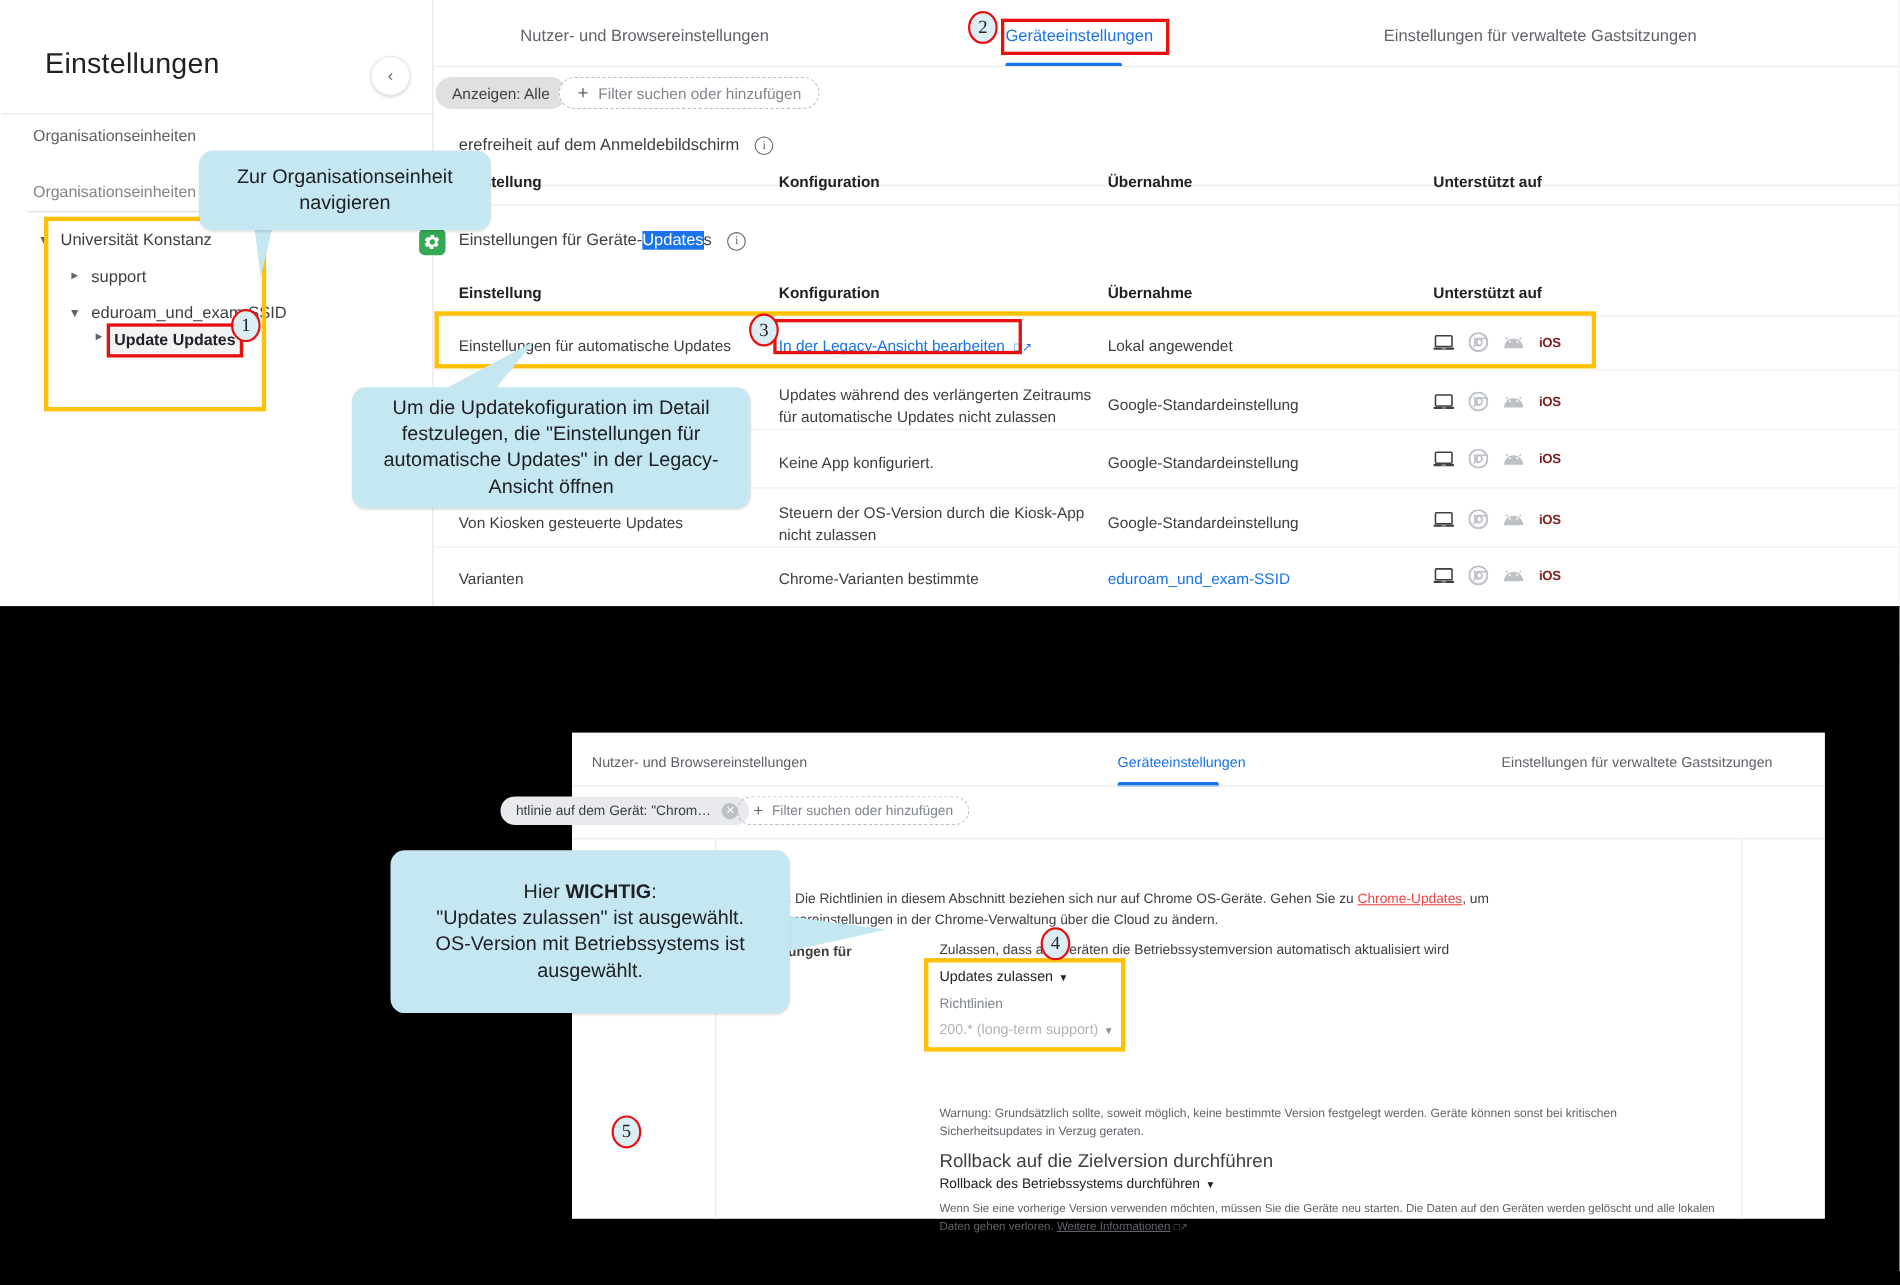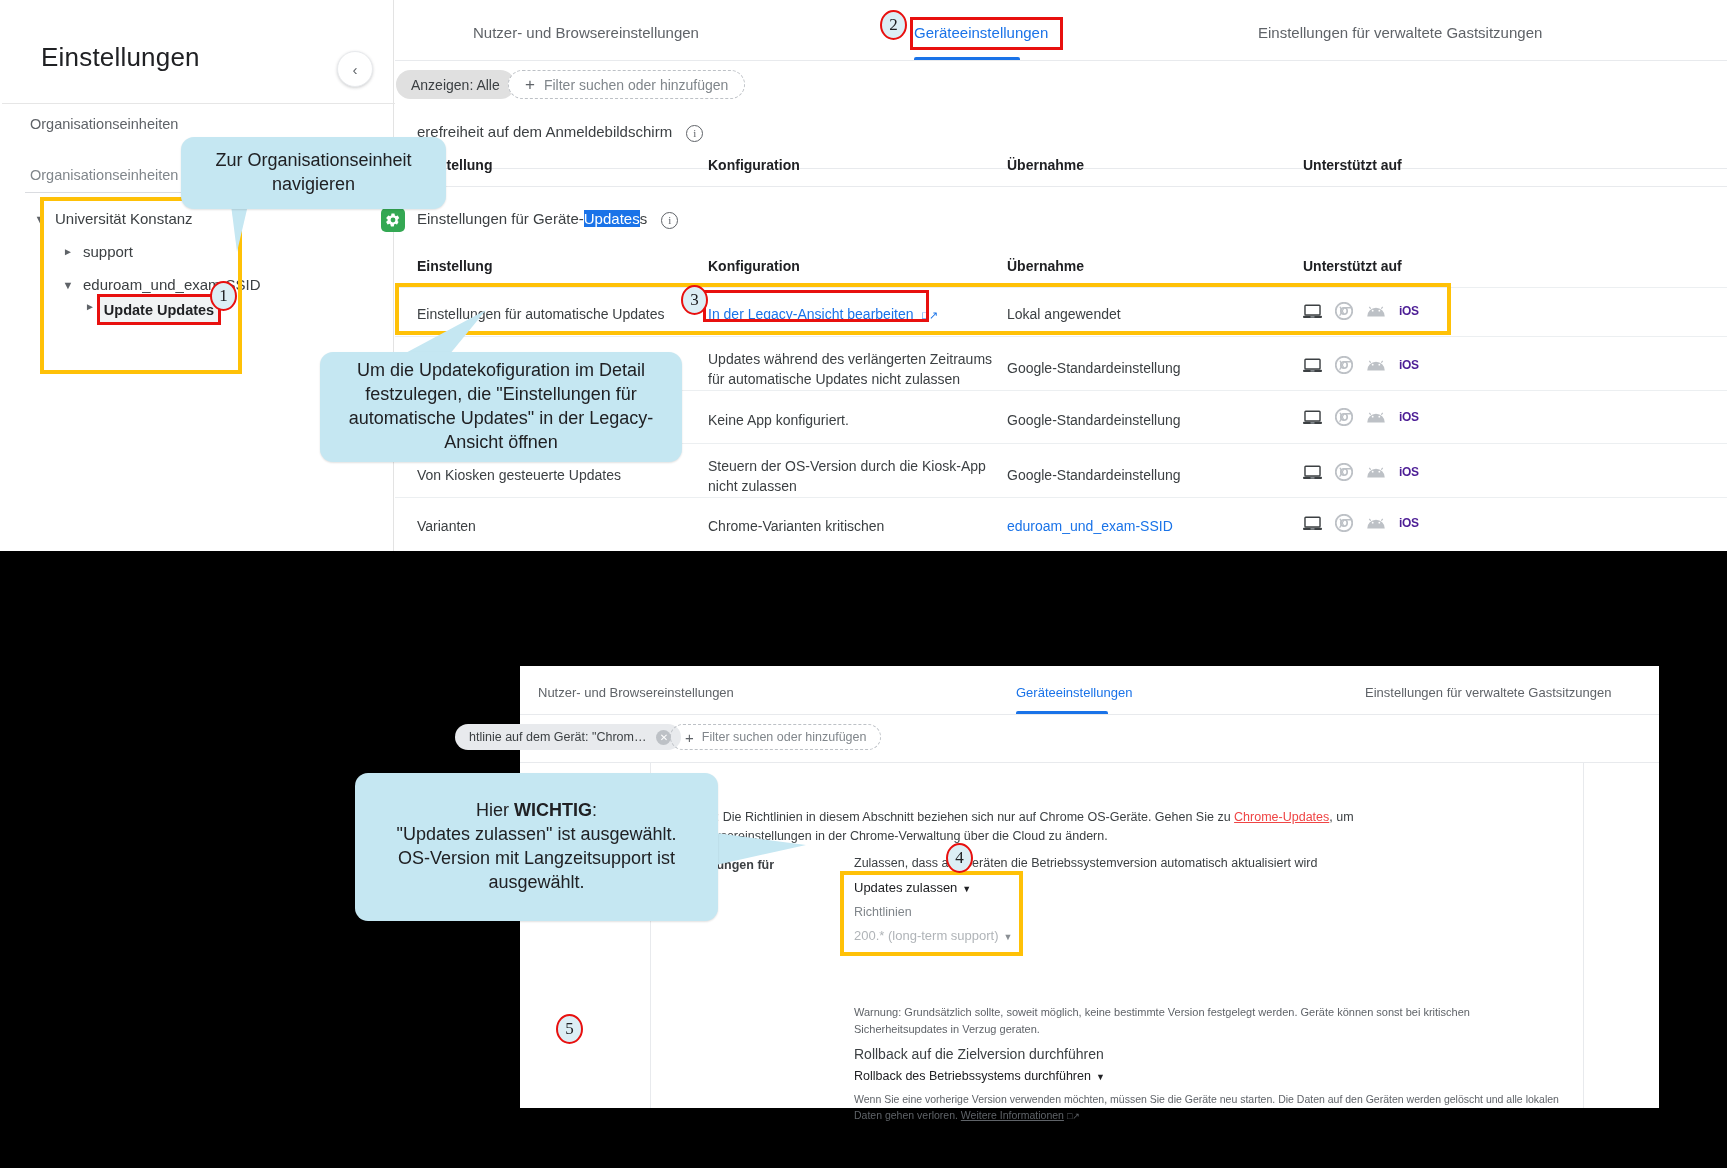--- a/index.html
+++ b/index.html
@@ -111,21 +111,21 @@
   .trow { position: absolute; left: 0; width: 1332px; border-top: 1px solid #eceff1; }
   .cell { position: absolute; font-size: 14px; color: #3c4043; line-height: 1.45; }
   .cell.e { left: 22px; width: 270px; }
   .cell.k { left: 313px; width: 290px; }
   .cell.u { left: 612px; width: 280px; }
   .cell.link { color: #1a73e8; }
   .icons { position: absolute; left: 908px; display: flex; align-items: center; gap: 13px; }
   .ico-laptop { width: 19px; height: 15px; }
   .ico-chrome { width: 18px; height: 18px; }
   .ico-android { width: 20px; height: 13px; }
-  .ico-ios { font-size: 12px; font-weight: bold; color: #4c1d95; letter-spacing: -.3px; }
+  .ico-ios { font-size: 12px; font-weight: bold; color: #7f1d1d; letter-spacing: -.3px; }
 
   
   .row1-hl { position: absolute; left: 0px; top: 283px; width: 1056px; height: 52px; border: 4px solid #ffc107; z-index: 18; }
   .legacy-hl { position: absolute; left: 308px; top: 290px; width: 226px; height: 32px; border: 3px solid #e8100f; z-index: 19; }
 
   
   .bubble {
     position: absolute; background: #c5e7f2; border-radius: 13px; z-index: 40;
     color: #202124; text-align: center; line-height: 1.33;
     box-shadow: 0 1px 2px rgba(0,0,0,.12);
@@ -185,21 +185,21 @@
   .bdesc { position: absolute; left: 334px; top: 190px; width: 560px; font-size: 12.5px; color: #3c4043; }
   .bdd1 { position: absolute; left: 334px; top: 214px; font-size: 13px; color: #202124; }
   .bzl { position: absolute; left: 334px; top: 239px; font-size: 12.5px; color: #80868b; }
   .bdd2 { position: absolute; left: 334px; top: 262px; font-size: 13px; color: #b0b4b8; }
   .caretd { font-size: 9px; vertical-align: middle; margin-left: 5px; }
 
   .dd-hl { position: absolute; left: 320px; top: 205px; width: 183px; height: 85px; border: 4px solid #ffc107; z-index: 15; }
 
   .bp1 { position: absolute; left: 334px; top: 297px; width: 710px; font-size: 11px; color: #5f6368; line-height: 1.52; }
   .bp2 { position: absolute; left: 334px; top: 338px; width: 710px; font-size: 11px; color: #5f6368; line-height: 1.52; }
-  .brb-title { position: absolute; left: 334px; top: 380px; font-size: 14px; color: #3c4043; }
+  .brb-title { position: absolute; left: 334px; top: 380px; font-size: 17px; color: #3c4043; }
   .brb-dd { position: absolute; left: 334px; top: 403px; font-size: 12.5px; color: #202124; }
   .bp3 { position: absolute; left: 334px; top: 426px; width: 710px; font-size: 10.5px; color: #5f6368; line-height: 1.5; }
   .bp3 a { color: #5f6368; text-decoration: underline; }
 </style>
 </head>
 <body>
 
 <div id="stage">
 
   <div class="top-shot">
@@ -385,21 +385,21 @@
               <circle cx="8" cy="6" r="1.1" fill="#fff"></circle>
               <circle cx="16" cy="6" r="1.1" fill="#fff"></circle>
               <path d="M4 1.4l1.6 2.3M20 1.4l-1.6 2.3" stroke="#bdc1c6" stroke-width="1.5"></path>
             </svg>
           <span class="ico-ios">iOS</span>
         </div>
       </div>
 
       <div class="trow" style="top:497px;height:50px;">
         <div class="cell e" style="top:18px;">Varianten</div>
-        <div class="cell k" style="top:18px;">Chrome-Varianten kritischen</div>
+        <div class="cell k" style="top:18px;">Chrome-Varianten bestimmte</div>
         <div class="cell u link" style="top:18px;">eduroam_und_exam-SSID</div>
         <div class="icons" style="top:16px;">
           <svg class="ico-laptop" viewBox="0 0 24 18">
               <rect x="2.5" y="1" width="19" height="12.5" rx="1" fill="none" stroke="#3c4043" stroke-width="1.8"></rect>
               <rect x="0" y="14.5" width="24" height="2.6" rx="1.2" fill="#3c4043"></rect>
               <rect x="9.5" y="15" width="5" height="1.6" fill="#9aa0a6"></rect>
             </svg>
           <svg class="ico-chrome" viewBox="0 0 24 24">
               <circle cx="12" cy="12" r="11" fill="none" stroke="#bdc1c6" stroke-width="2.4"></circle>
               <circle cx="12" cy="12" r="4.3" fill="none" stroke="#bdc1c6" stroke-width="2.2"></circle>
@@ -480,21 +480,21 @@
   <div class="bubble b1">
     <span>Zur Organisationseinheit navigieren</span>
   </div>
   <div class="bubble b2">
     <span>Um die Updatekofiguration im Detail festzulegen, die "Einstellungen für automatische Updates" in der Legacy-Ansicht öffnen</span>
   </div>
   <div class="bubble b3">
     <div>
       <div><span>Hier </span><b>WICHTIG</b><span>:</span></div>
       <div>"Updates zulassen" ist ausgewählt.</div>
-      <div>OS-Version mit Langzeitsupport ist ausgewählt.</div>
+      <div>OS-Version mit Betriebssystems ist ausgewählt.</div>
     </div>
   </div>
 
   <div class="step s1">1</div>
   <div class="step s2">2</div>
   <div class="step s3">3</div>
   <div class="step s4">4</div>
   <div class="step s5">5</div>
 
 </div>

